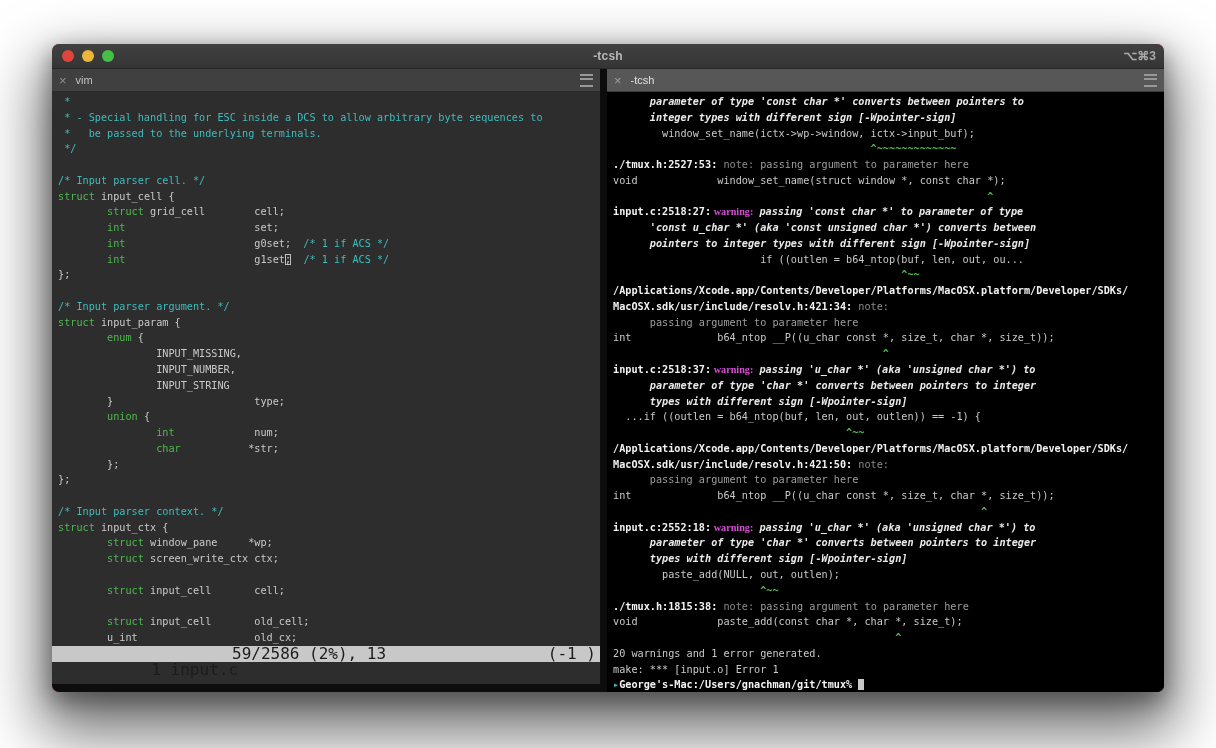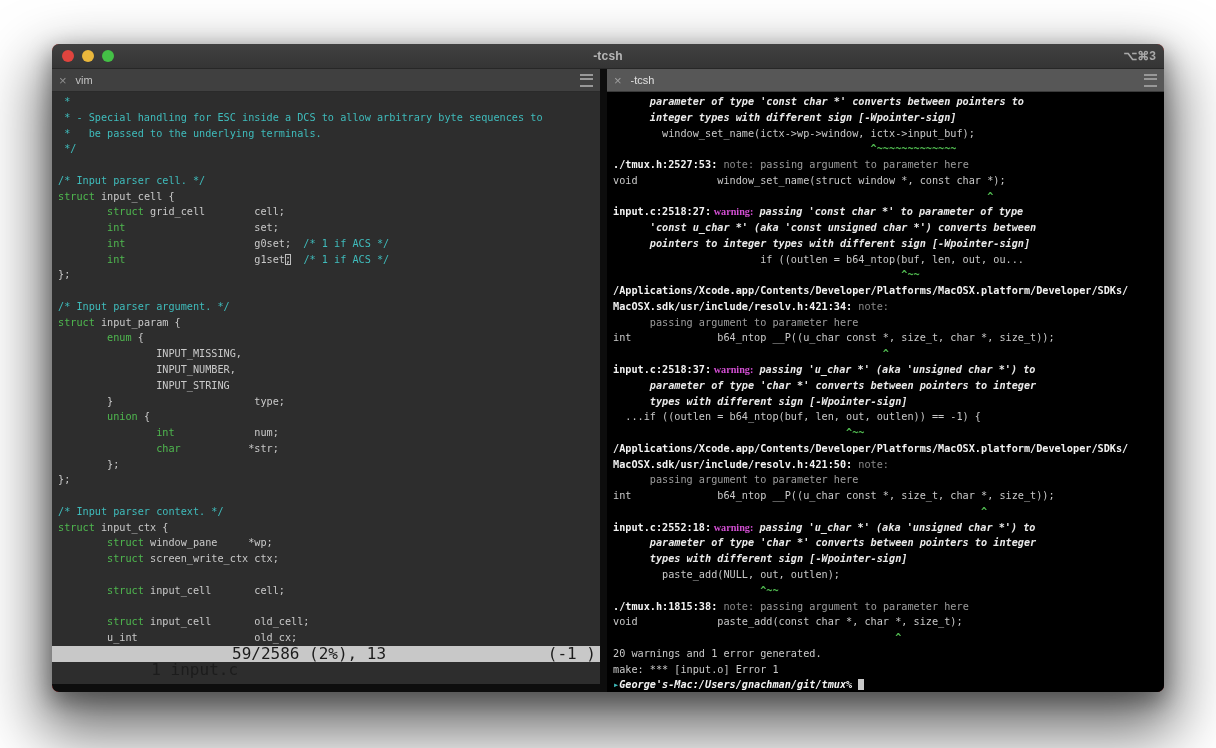--- a/index.html
+++ b/index.html
@@ -63,21 +63,21 @@
   .s-kw{color:#4fb84f;}
   .s-cm{color:#3fbcbc;}
   .s-msg{color:#e9e9e9;font-weight:bold;font-style:italic;}
   .s-src{color:#c9c9c9;}
   .s-file{color:#f2f2f2;font-weight:bold;text-align:right;}
   .s-warn{color:#d24fd2;font-weight:bold;font-family:Liberation Serif, serif;}
   .s-note{color:#8a8a8a;font-weight:normal;}
   .s-dim{color:#9d9d9d;}
   .s-crt{color:#4fb84f;font-weight:bold;}
   .s-arrow{color:#3fbcbc;}
-  .s-prompt{color:#f2f2f2;font-weight:bold;font-style:italic;}
+  .s-prompt{color:#f2f2f2;font-weight:bold;}
   .s-cbox{color:#c9c9c9;box-shadow:inset 0 0 0 1px #bfbfbf;}
   .s-block{background:#c8c8c8;color:#000;}
 </style>
 </head>
 <body>
 
 <div class="page">
   <div class="window">
 
     <div class="titlebar">

